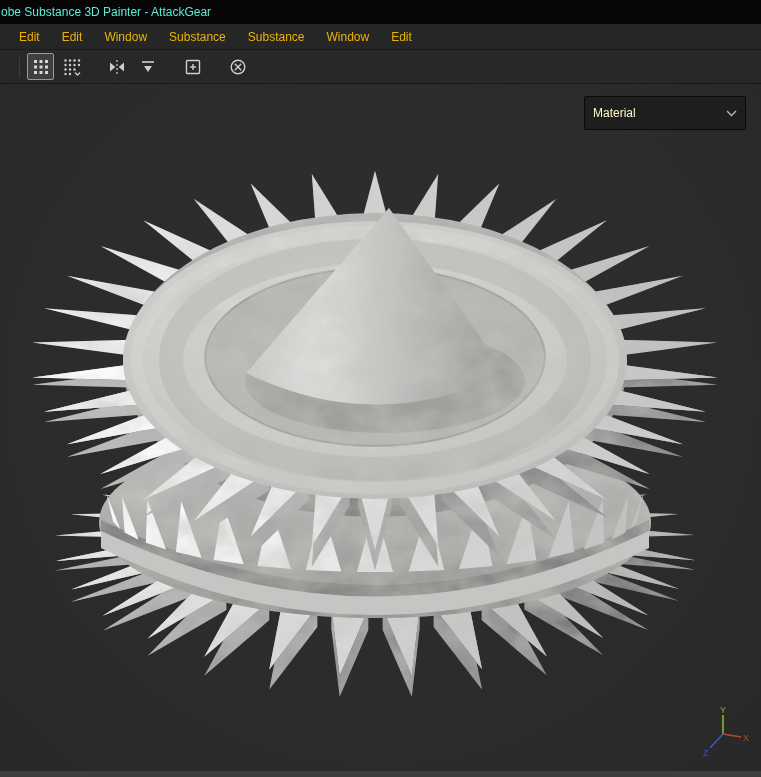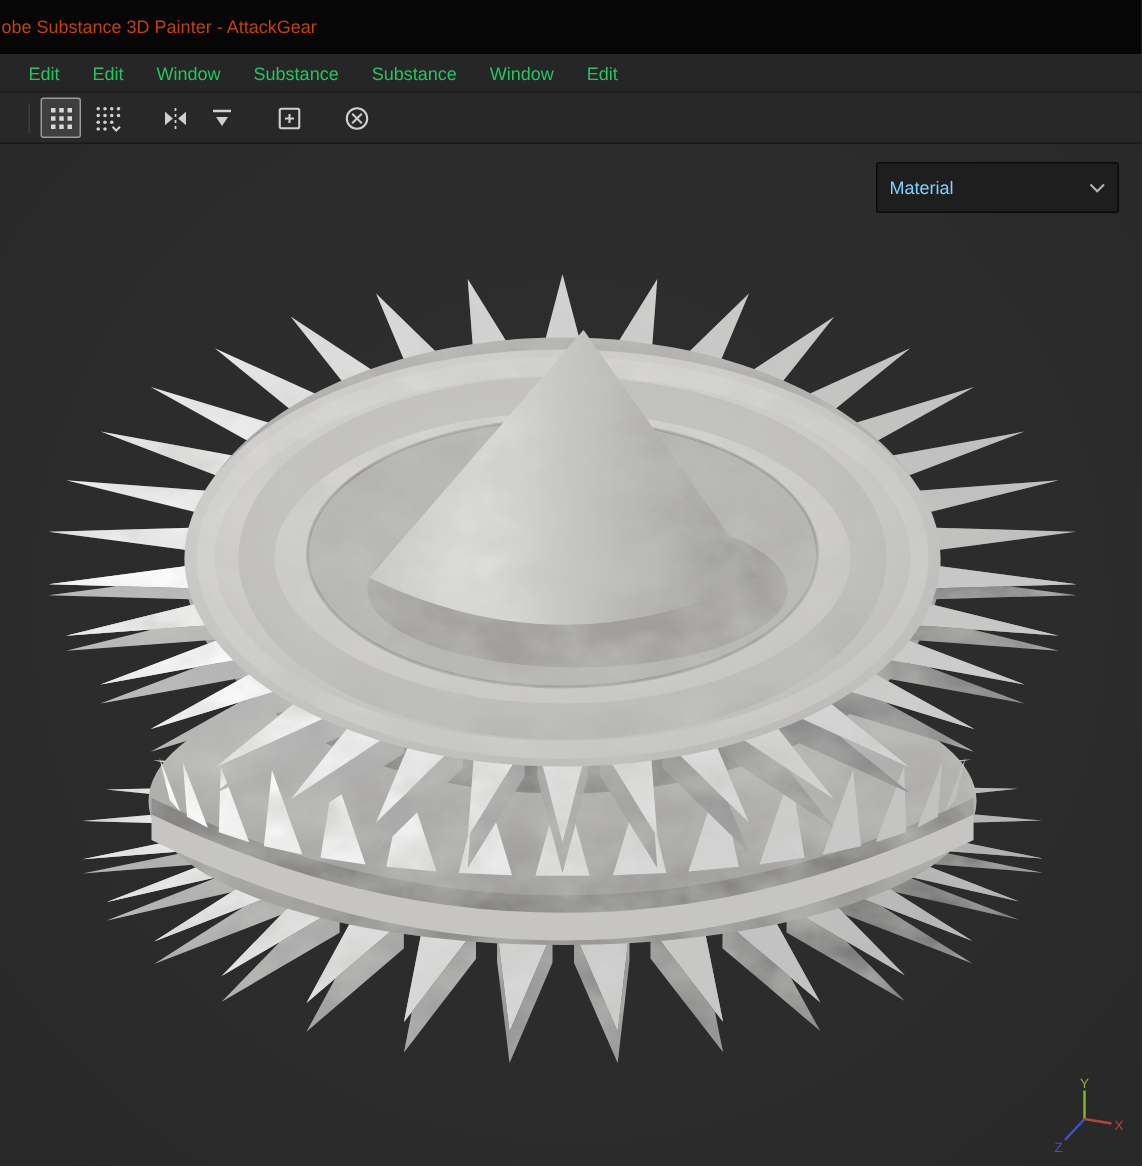--- a/index.html
+++ b/index.html
@@ -1,36 +1,36 @@
 <!DOCTYPE html>
 <html><head>
 <meta charset="utf-8">
 <style>
   *{margin:0;padding:0;box-sizing:border-box}
   html,body{width:761px;height:777px;overflow:hidden;background:#2d2d2d;
     font-family:"Liberation Sans",sans-serif;-webkit-font-smoothing:antialiased}
-  .titlebar{height:36px;background:#060606;color:#c2410c;font-size:12px;
+  .titlebar{height:24px;background:#060606;color:#5eead4;font-size:12px;
     display:flex;align-items:center;padding-left:1px}
   .menubar{height:26px;background:#262626;display:flex;align-items:center;
     padding-left:8px;border-bottom:1px solid #1a1a1a}
-  .menu-item{color:#22c55e;font-size:12px;padding:5px 11px;cursor:default;border-radius:2px}
+  .menu-item{color:#eab308;font-size:12px;padding:5px 11px;cursor:default;border-radius:2px}
   .toolbar{height:34px;background:#282828;display:flex;align-items:center;
     padding-left:14px;border-bottom:1px solid #181818}
   .sep{width:1px;height:20px;background:#3c3c3c;margin:0 5px}
   .gap{width:14px}
   .tool{width:27px;height:27px;display:flex;align-items:center;justify-content:center;
     border:1px solid transparent;border-radius:2px;margin:0 2px;position:relative;background:none}
   .tool.selected{background:#3f3f3f;border-color:#9a9a9a}
   .viewport{position:relative;height:686px;
     background:radial-gradient(ellipse at 50% 45%, #2f2f2f 0%, #2b2b2b 70%, #282828 100%)}
   .viewport-svg{position:absolute;left:0;top:0}
   .shading-dd{position:absolute;top:12px;right:15px;width:162px;height:22px;
     background:#1e1e1e;border:1px solid #0a0a0a;border-radius:2px;
     display:flex;align-items:center;justify-content:space-between;
-    padding:16px 8px;color:#7dd3fc;font-size:12px;cursor:default}
+    padding:16px 8px;color:#fef9c3;font-size:12px;cursor:default}
   .gizmo{position:absolute;right:12px;bottom:12px}
   .gizmo text{font-size:9px;font-family:"Liberation Sans",sans-serif}
   .bottombar{height:7px;background:#3d3d3d;border-top:1px solid #2a2a2a}
 </style>
 </head>
 <body>
 
 <div class="titlebar">
   <span>obe Substance 3D Painter - AttackGear</span>
 </div>

